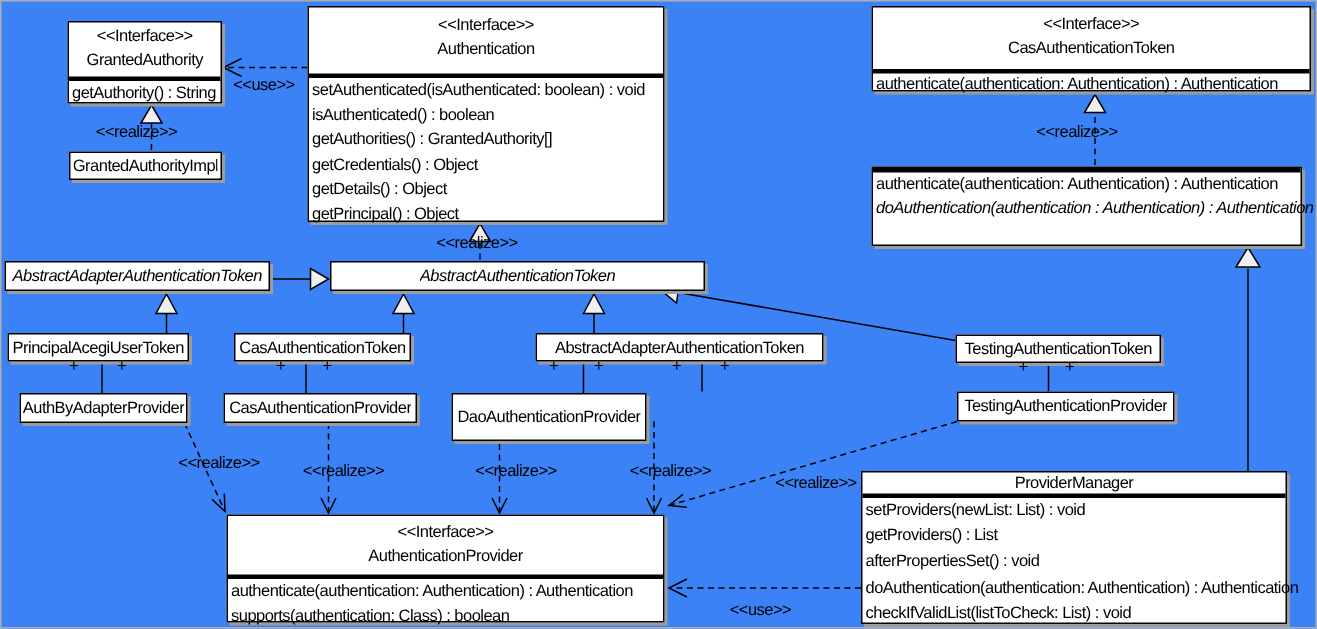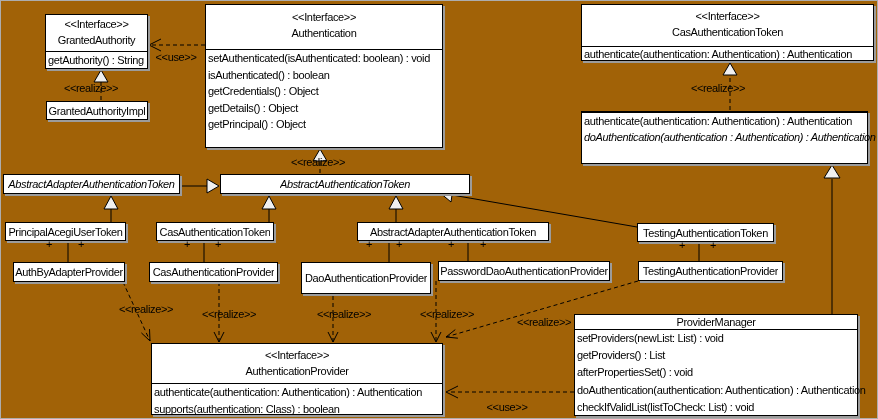--- a/index.html
+++ b/index.html
@@ -1,27 +1,27 @@
 <!DOCTYPE html>
 <html><head>
 <meta charset="utf-8">
 <title>UML Diagram</title>
 <style>
   html,body{margin:0;padding:0;}
   body{width:878px;height:419px;overflow:hidden;background:#e8e8e8;}
-  #canvas{position:relative;width:878px;height:419px;background:#a16207;
+  #canvas{position:relative;width:878px;height:419px;background:#3b82f6;
           border:1px solid #adadad;box-sizing:border-box;overflow:hidden;
           font-family:"Liberation Sans",sans-serif;}
   svg.overlay{position:absolute;left:0;top:0;z-index:1;}
   .uml-box{position:absolute;background:#fff;border:1px solid #000;
            box-shadow:2px 2px 0 #9c9c9c;box-sizing:border-box;z-index:2;
            font-size:11px;letter-spacing:-0.35px;color:#000;}
   .ttl{text-align:center;white-space:nowrap;overflow:hidden;}
   .stereo{white-space:nowrap;}
-  .methods{border-top:1px solid #000000;}
+  .methods{border-top:3px solid #000000;}
   .spill .methods{overflow:visible;}
   .methods.clip{overflow:hidden;}
   .m{white-space:nowrap;padding-left:2px;}
   .it{font-style:italic;}
   .nameonly{display:flex;align-items:center;justify-content:center;}
   .lbl{position:absolute;z-index:3;font-size:11px;letter-spacing:-0.35px;
        text-align:center;white-space:nowrap;color:#000;}
 </style>
 </head>
 <body>
@@ -96,20 +96,21 @@
   </div>
 
   <div class="uml-box" style="left:204px;top:3px;width:238px;height:144px">
     <div class="ttl" style="height:42px;padding-top:2px">
       <div class="stereo" style="line-height:20px">&lt;&lt;Interface&gt;&gt;</div>
       <div>Authentication</div>
     </div>
     <div class="methods clip">
       <div class="m" style="line-height:16.6px">setAuthenticated(isAuthenticated: boolean) : void</div>
       <div class="m" style="line-height:16.6px">isAuthenticated() : boolean</div>
+      <div class="m" style="line-height:16.6px">getAuthorities() : GrantedAuthority[]</div>
       <div class="m" style="line-height:16.6px">getCredentials() : Object</div>
       <div class="m" style="line-height:16.6px">getDetails() : Object</div>
       <div class="m" style="line-height:16.6px">getPrincipal() : Object</div>
     </div>
   </div>
 
   <div class="uml-box" style="left:580px;top:3px;width:293px;height:57px">
     <div class="ttl" style="height:39px;padding-top:2px">
       <div class="stereo" style="line-height:19px">&lt;&lt;Interface&gt;&gt;</div>
       <div>CasAuthenticationToken</div>
@@ -148,23 +149,20 @@
   </div>
 
   <div class="uml-box nameonly" style="left:12px;top:261px;width:112px;height:20px">
     <div class="ttl">AuthByAdapterProvider</div>
   </div>
   <div class="uml-box nameonly" style="left:148px;top:261px;width:129px;height:20px">
     <div class="ttl">CasAuthenticationProvider</div>
   </div>
   <div class="uml-box nameonly" style="left:300px;top:261px;width:130px;height:32px">
     <div class="ttl">DaoAuthenticationProvider</div>
-  </div>
-  <div class="uml-box nameonly" style="left:437px;top:260px;width:172px;height:20px">
-    <div class="ttl">PasswordDaoAuthenticationProvider</div>
   </div>
   <div class="uml-box nameonly" style="left:637px;top:260px;width:145px;height:20px">
     <div class="ttl">TestingAuthenticationProvider</div>
   </div>
 
   <div class="uml-box" style="left:150px;top:342px;width:292px;height:72px">
     <div class="ttl" style="height:37px;padding-top:2px">
       <div class="stereo" style="line-height:19px">&lt;&lt;Interface&gt;&gt;</div>
       <div>AuthenticationProvider</div>
     </div>

